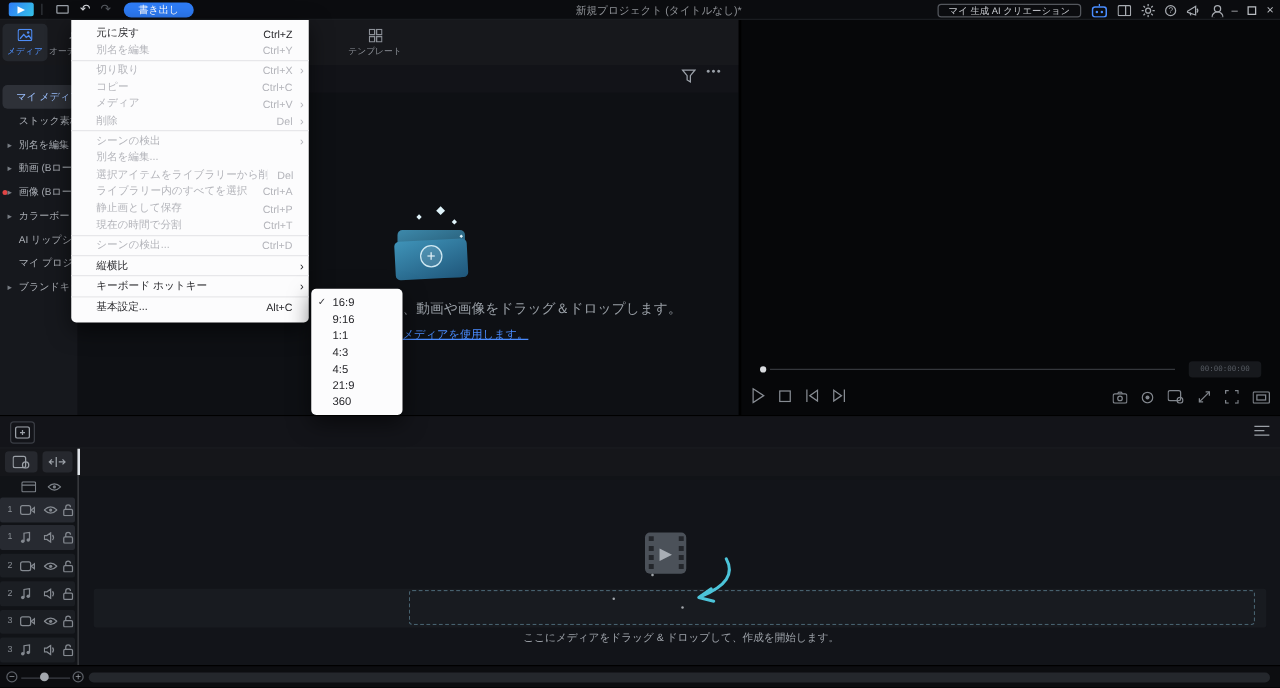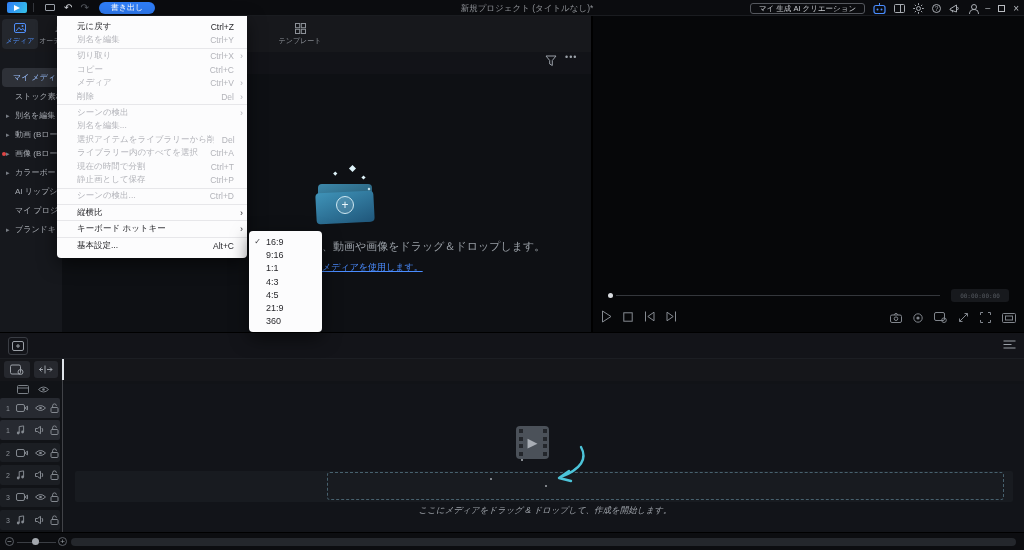--- a/index.html
+++ b/index.html
@@ -128,21 +128,21 @@
   .clip-holes{position:absolute;top:3px;bottom:3px;width:4px;
        background:repeating-linear-gradient(to bottom,#23262b 0 4px,transparent 4px 7.5px);}
   .ch-l{left:2.5px;} .ch-r{right:2.5px;}
   .clip-play{color:#a9aeb5;font-size:13px;line-height:13px;}
   .drop-arrow{position:absolute;left:483px;top:63px;}
   .tdot{position:absolute;border-radius:50%;background:#cfd4da;opacity:.75;}
   .td1{left:490px;top:145px;width:2px;height:2px;}
   .td2{left:545px;top:152px;width:2px;height:2px;}
   .td3{left:521px;top:126px;width:1.5px;height:1.5px;}
   .drop-hint{position:absolute;left:200px;top:172px;width:690px;text-align:center;font-size:8.5px;
-       color:#9ea3aa;white-space:nowrap;font-style:italic;}
+       color:#9ea3aa;white-space:nowrap;}
   .playhead{position:absolute;left:62px;top:26px;width:1px;height:174px;background:rgba(230,235,240,.22);}
   .playhead:before{content:"";position:absolute;left:-0.5px;top:0;width:2px;height:21px;background:#dfe3e8;}
 
   
   .bottombar{position:absolute;left:0;top:532px;width:1024px;height:18px;background:#0c0d10;
        border-top:1px solid #000;}
   .zoom-circle{position:absolute;top:4px;width:9px;height:9px;border:1px solid #5b5f66;border-radius:50%;
        color:#9ba0a7;font-size:8px;line-height:7px;text-align:center;}
   .zc-minus{left:5px;} .zc-plus{left:58px;}
   .zoom-line{position:absolute;left:17px;top:8.5px;width:39px;height:1px;background:#3b3e44;}
@@ -752,27 +752,27 @@
         <span class="em-label">選択アイテムをライブラリーから削除</span>
         <span class="em-sc">Del</span>
         <span class="em-arrow"></span>
       </div>
       <div class="em-row em-dis">
         <span class="em-label">ライブラリー内のすべてを選択</span>
         <span class="em-sc">Ctrl+A</span>
         <span class="em-arrow"></span>
       </div>
       <div class="em-row em-dis">
+        <span class="em-label">静止画として保存</span>
+        <span class="em-sc">Ctrl+P</span>
+        <span class="em-arrow"></span>
+      </div>
+      <div class="em-row em-dis">
         <span class="em-label">現在の時間で分割</span>
         <span class="em-sc">Ctrl+T</span>
-        <span class="em-arrow"></span>
-      </div>
-      <div class="em-row em-dis">
-        <span class="em-label">静止画として保存</span>
-        <span class="em-sc">Ctrl+P</span>
         <span class="em-arrow"></span>
       </div>
       <div class="em-div"></div>
       <div class="em-row em-dis">
         <span class="em-label">シーンの検出...</span>
         <span class="em-sc">Ctrl+D</span>
         <span class="em-arrow"></span>
       </div>
       <div class="em-div"></div>
       <div class="em-row">

